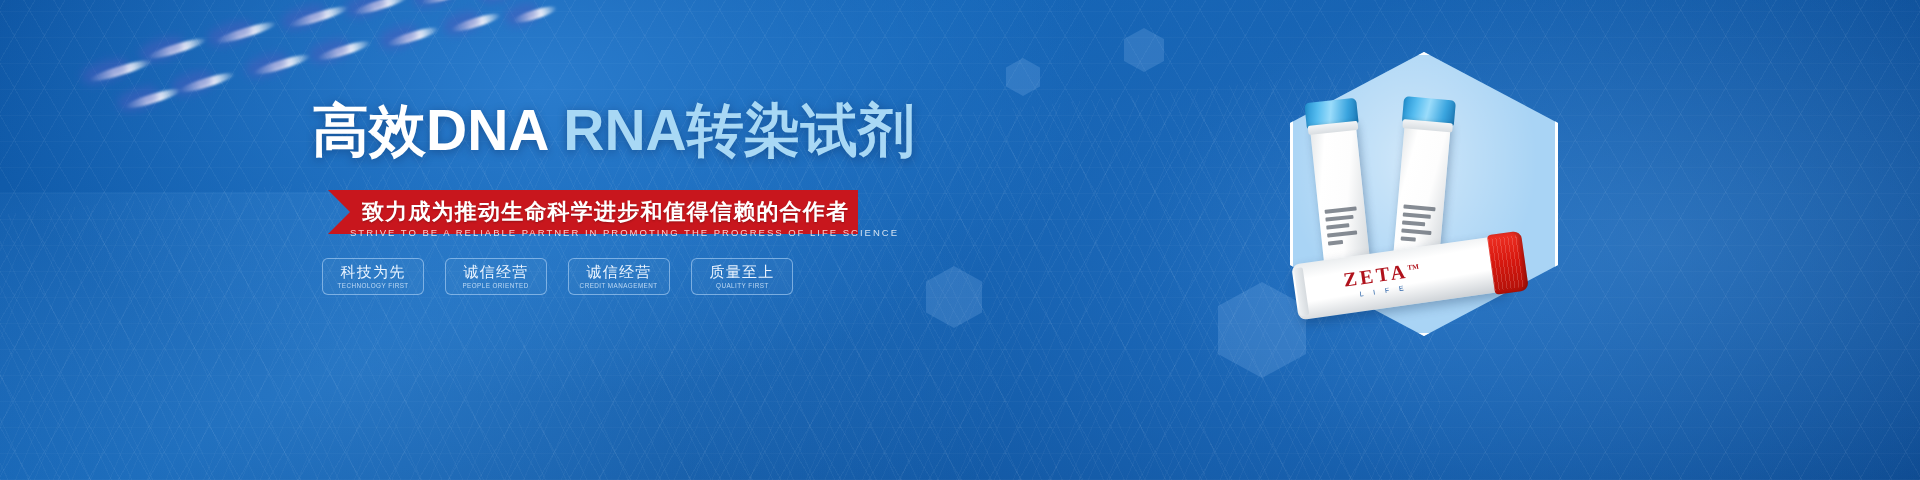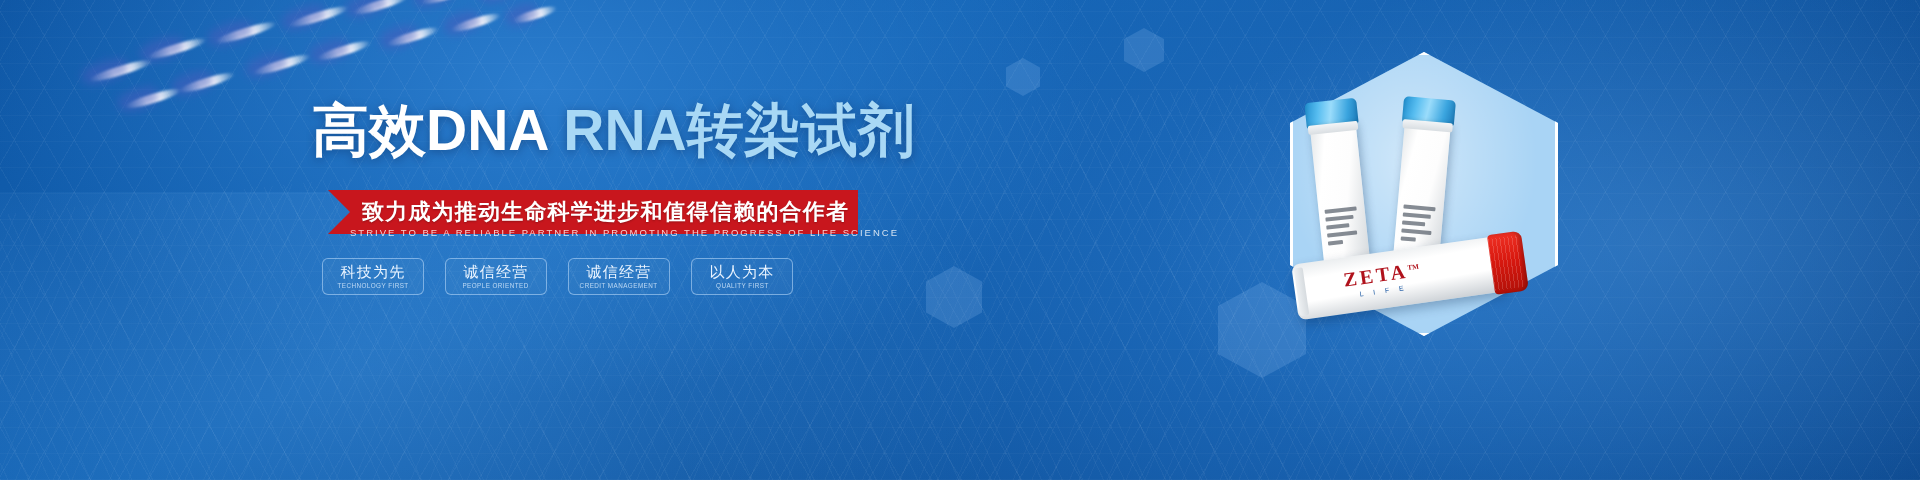--- a/index.html
+++ b/index.html
@@ -329,21 +329,21 @@
         <span class="badge-cn">诚信经营</span>
         <span class="badge-en">PEOPLE ORIENTED</span>
       </div>
 
       <div class="badge">
         <span class="badge-cn">诚信经营</span>
         <span class="badge-en">CREDIT MANAGEMENT</span>
       </div>
 
       <div class="badge">
-        <span class="badge-cn">以人为本</span>
+        <span class="badge-cn">质量至上</span>
         <span class="badge-en">QUALITY FIRST</span>
       </div>
 
     </div>
   </div>
 
   <div class="product-stage">
 
     <div class="hex-plate"></div>
 

